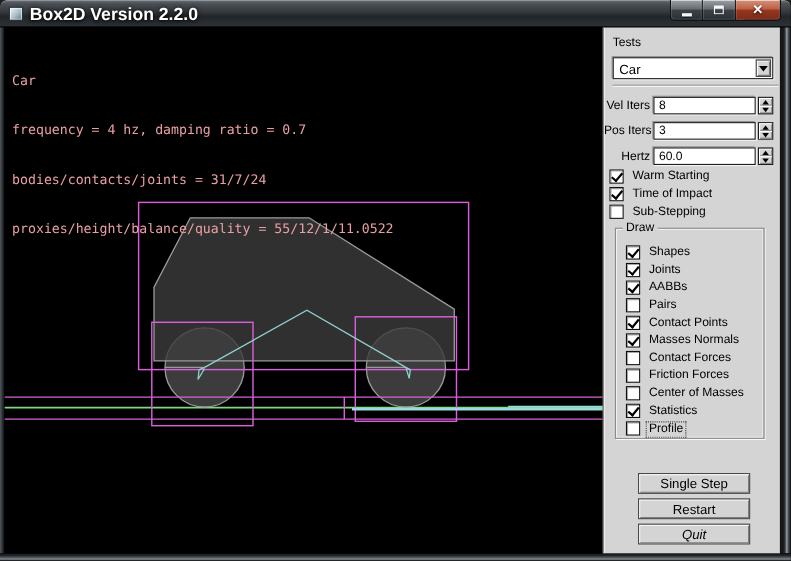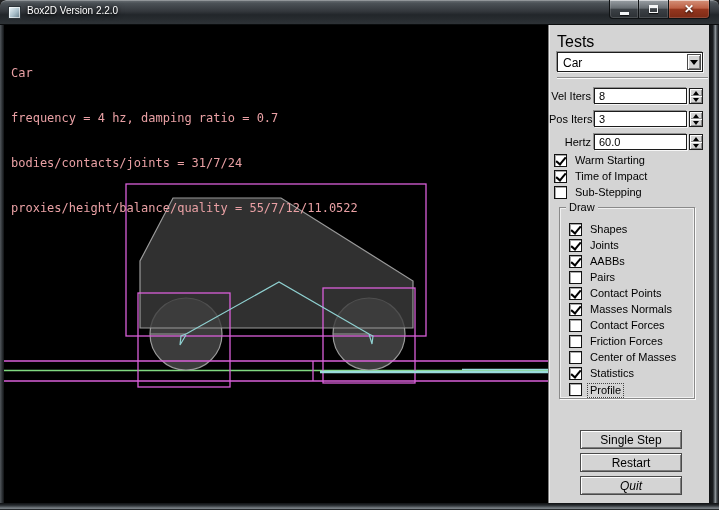--- a/index.html
+++ b/index.html
@@ -6,22 +6,22 @@
   .window{position:relative;width:719px;height:510px;overflow:hidden;border-radius:6px 6px 0 0;
           font-family:"Liberation Sans",sans-serif;background:#000;}
   
   .titlebar{position:absolute;left:0;top:0;width:719px;height:25px;box-sizing:border-box;
     background:linear-gradient(180deg,#6b7176 0%,#4b5156 14%,#34383d 46%,#22262a 62%,#2d3236 100%);
     border-bottom:1px solid #0a0c0d;border-radius:6px 6px 0 0;
     box-shadow:inset 0 1px 0 rgba(255,255,255,.28);}
   .app-icon{position:absolute;left:8px;top:6px;width:13px;height:13px;box-sizing:border-box;
     background:linear-gradient(135deg,#eef6f9 0%,#a9bfca 55%,#5f7884 100%);
     border:1px solid #2c3338;box-shadow:inset 0 0 0 1px rgba(255,255,255,.6);}
-  .title-text{position:absolute;left:27px;top:5px;font-size:10px;color:#ffffff;
-    text-shadow:0 1px 3px rgba(0,0,0,.9),0 0 6px rgba(0,0,0,.6);white-space:nowrap;}
+  .title-text{position:absolute;left:27px;top:5px;font-size:16px;color:#ffffff;
+    text-shadow:0 1px 3px rgba(0,0,0,.9),0 0 6px rgba(0,0,0,.6);white-space:nowrap;font-weight:bold;}
   .caption-buttons{position:absolute;right:9px;top:0;display:flex;}
   .capbtn{position:relative;height:19px;box-sizing:border-box;border:1px solid #0f1214;border-top:none;
     display:flex;align-items:center;justify-content:center;
     box-shadow:inset 0 1px 0 rgba(255,255,255,.5),inset 0 0 0 1px rgba(255,255,255,.14);}
   .capbtn.min{width:30px;border-radius:0 0 0 4px;
     background:linear-gradient(180deg,#9ba1a6 0%,#666c71 45%,#3c4146 52%,#2c3034 100%);}
   .capbtn.max{width:29px;border-left:none;border-right:none;
     background:linear-gradient(180deg,#9ba1a6 0%,#666c71 45%,#3c4146 52%,#2c3034 100%);}
   .capbtn.close{width:42px;border-radius:0 0 4px 0;
     background:linear-gradient(180deg,#d4917a 0%,#bd6045 45%,#95361e 52%,#7d2b16 100%);}
@@ -140,27 +140,27 @@
 
       <g fill="none" stroke="#9adcdc">
         <line x1="316" y1="347" x2="544" y2="347" stroke-width="2.5"></line>
         <line x1="458" y1="344.5" x2="544" y2="344.5" stroke-width="1.5"></line>
       </g>
     </svg>
     <div class="hud">
       <div>Car</div>
       <div>frequency = 4 hz, damping ratio = 0.7</div>
       <div>bodies/contacts/joints = 31/7/24</div>
-      <div>proxies/height/balance/quality = 55/7/12/11.0522</div>
+      <div>proxies/height/balance/quality = 55/12/1/11.0522</div>
     </div>
   </div>
 
   <div class="panel">
 
-    <span class="plabel" style="left:8px;top:8px;font-size:16px;">Tests</span>
+    <span class="plabel" style="left:8px;top:8px;font-size:11px;">Tests</span>
 
     <div class="combo sunken">
       <span class="combo-text">Car</span>
       <span class="combo-arrow">
         <i class="tri-down"></i>
       </span>
     </div>
 
     <div class="separator"></div>
 

